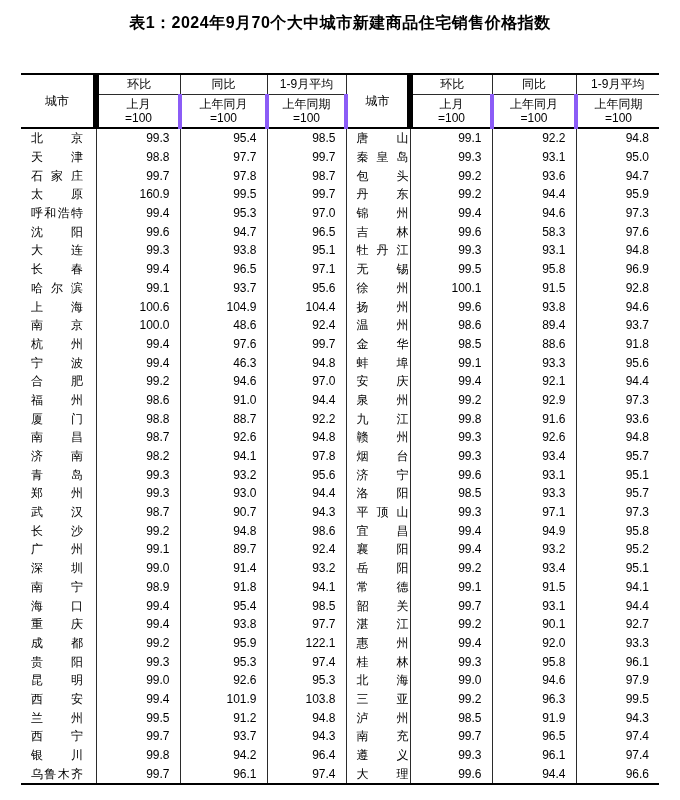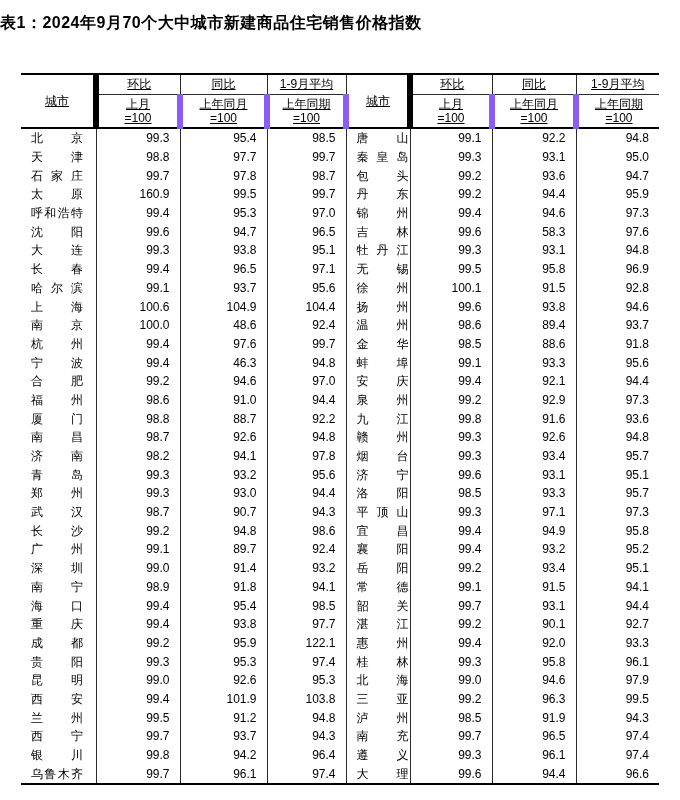--- a/index.html
+++ b/index.html
@@ -7,21 +7,21 @@
     padding: 0;
     background: #ffffff;
     width: 680px;
     height: 800px;
     font-family: "Liberation Sans", "DejaVu Sans", sans-serif;
     color: #000000;
     position: relative;
     overflow: hidden;
   }
   .doc-title {
-    text-align: left;
+    text-align: center;
     font-weight: bold;
     font-size: 16px;
     letter-spacing: 0.5px;
     padding-top: 13px;
     line-height: 20px;
   }
   table.price-table {
     position: absolute;
     left: 21px;
     top: 73px;
@@ -32,37 +32,36 @@
     border-bottom: 2px solid #000000;
   }
   th, td {
     font-weight: normal;
     padding: 0;
     vertical-align: middle;
   }
   thead th {
     font-size: 12px;
     text-align: center;
-    text-decoration: underline;
   }
   th.city-head {
     border-right: 6px solid #000000;
     border-bottom: 2px solid #000000;
   }
   th.top-head {
     height: 19px;
     border-right: 1px solid #2b2b2b;
     border-bottom: 1px solid #2b2b2b;
   }
   th.top-head.last-col, th.sub-head.last-col {
     border-right: none;
   }
   th.sub-head {
     height: 32px;
-    border-right: 6px solid #8b5cf6;
+    border-right: 4px solid #8b5cf6;
     border-bottom: 2px solid #000000;
     white-space: pre-line;
     line-height: 14px;
   }
   tbody td {
     height: 18.7px;
     font-size: 12px;
     line-height: 1;
     border-right: 1px solid #2b2b2b;
   }

